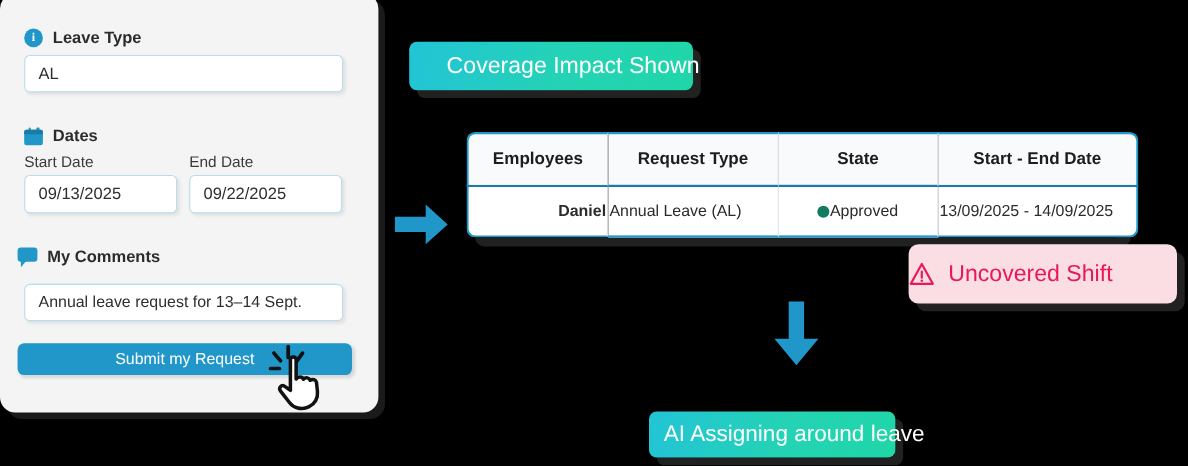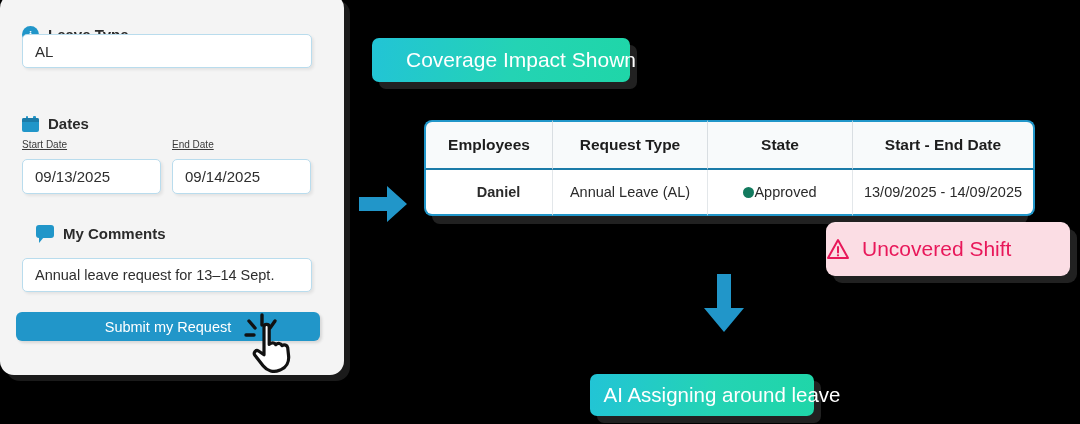--- a/index.html
+++ b/index.html
@@ -117,23 +117,22 @@
     font-size: 15px;
     color: #2e2e2e;
     font-family: "Liberation Sans", sans-serif;
     padding: 0 12px;
     box-shadow: 2px 2px 3px rgba(0,0,0,0.07);
     display: flex;
     align-items: center;
   }
 
   .sub-label {
-    font-size: 10px;
+    font-size: 14px;
     color: #3a3a3a;
-    text-decoration: underline;
   }
 
   .submit-btn {
     box-sizing: border-box;
     background: #2196c9;
     border: none;
     border-radius: 6px;
     color: #ffffff;
     font-size: 14.5px;
     font-family: "Liberation Sans", sans-serif;
@@ -215,61 +214,61 @@
     border-right: 1px solid #d9dee2;
     font-family: "Liberation Sans", sans-serif;
   }
   .tbl th:first-child { border-left: 2px solid #2196c9; border-top-left-radius: 8px; }
   .tbl th:last-child  { border-right: 2px solid #2196c9; border-top-right-radius: 8px; }
   .tbl td {
     background: #ffffff;
     font-size: 14.5px;
     color: #2b2b2b;
     height: 42px;
-    text-align: center;
+    text-align: left;
     border-bottom: 2px solid #2196c9;
     border-right: 1px solid #e3e7ea;
     font-family: "Liberation Sans", sans-serif;
   }
-  .tbl td:first-child { border-left: 2px solid #2196c9; border-bottom-left-radius: 8px; font-weight: bold; text-align: center; padding-left: 20px; }
+  .tbl td:first-child { border-left: 2px solid #2196c9; border-bottom-left-radius: 8px; font-weight: bold; text-align: right; padding-left: 20px; }
   .tbl td:last-child  { border-right: 2px solid #2196c9; border-bottom-right-radius: 8px; }
   .state-cell { display: flex; align-items: center; justify-content: center; height: 42px; }
   .dot {
     width: 11px; height: 11px; border-radius: 50%;
     background: #127a5e; flex: 0 0 auto;
   }
 </style>
 </head>
 <body>
 
 <div class="form-card">
 
   <div class="field-label" style="position:absolute; left:22px; top:32px;">
     <span class="icon-info">i</span>
     <span>Leave Type</span>
   </div>
-  <div class="text-input" style="position:absolute; left:22px; top:40px; width:290px; height:34px;" title="Leave type">AL</div>
+  <div class="text-input" style="position:absolute; left:22px; top:56px; width:290px; height:34px;" title="Leave type">AL</div>
 
   <div class="field-label" style="position:absolute; left:22px; top:121px;">
     <span class="icon-calendar">
       <span class="cal-peg l"></span>
         <span class="cal-peg r"></span>
       <span class="cal-body"></span>
         <span class="cal-top"></span>
     </span>
     <span>Dates</span>
   </div>
 
   <div class="sub-label" style="position:absolute; left:22px; top:145px;">Start Date</div>
   <div class="text-input" style="position:absolute; left:22px; top:165px; width:139px; height:35px;" title="mm/dd/yyyy">09/13/2025</div>
 
   <div class="sub-label" style="position:absolute; left:172px; top:145px;">End Date</div>
-  <div class="text-input" style="position:absolute; left:172px; top:165px; width:139px; height:35px;" title="mm/dd/yyyy">09/14/2025</div>
-
-  <div class="field-label" style="position:absolute; left:36px; top:231px;">
+  <div class="text-input" style="position:absolute; left:172px; top:165px; width:139px; height:35px;" title="mm/dd/yyyy">09/22/2025</div>
+
+  <div class="field-label" style="position:absolute; left:16px; top:231px;">
     <span class="icon-comment">
       <span class="bub"></span>
         <span class="tail"></span>
     </span>
     <span>My Comments</span>
   </div>
   <div class="text-input" style="position:absolute; left:22px; top:264px; width:290px; height:34px; font-size:14.5px;" title="Add a comment">Annual leave request for 13–14 Sept.</div>
 
   <div class="submit-btn" style="position:absolute; left:16px; top:318px; width:304px; height:29px;">Submit my Request</div>
 </div>

